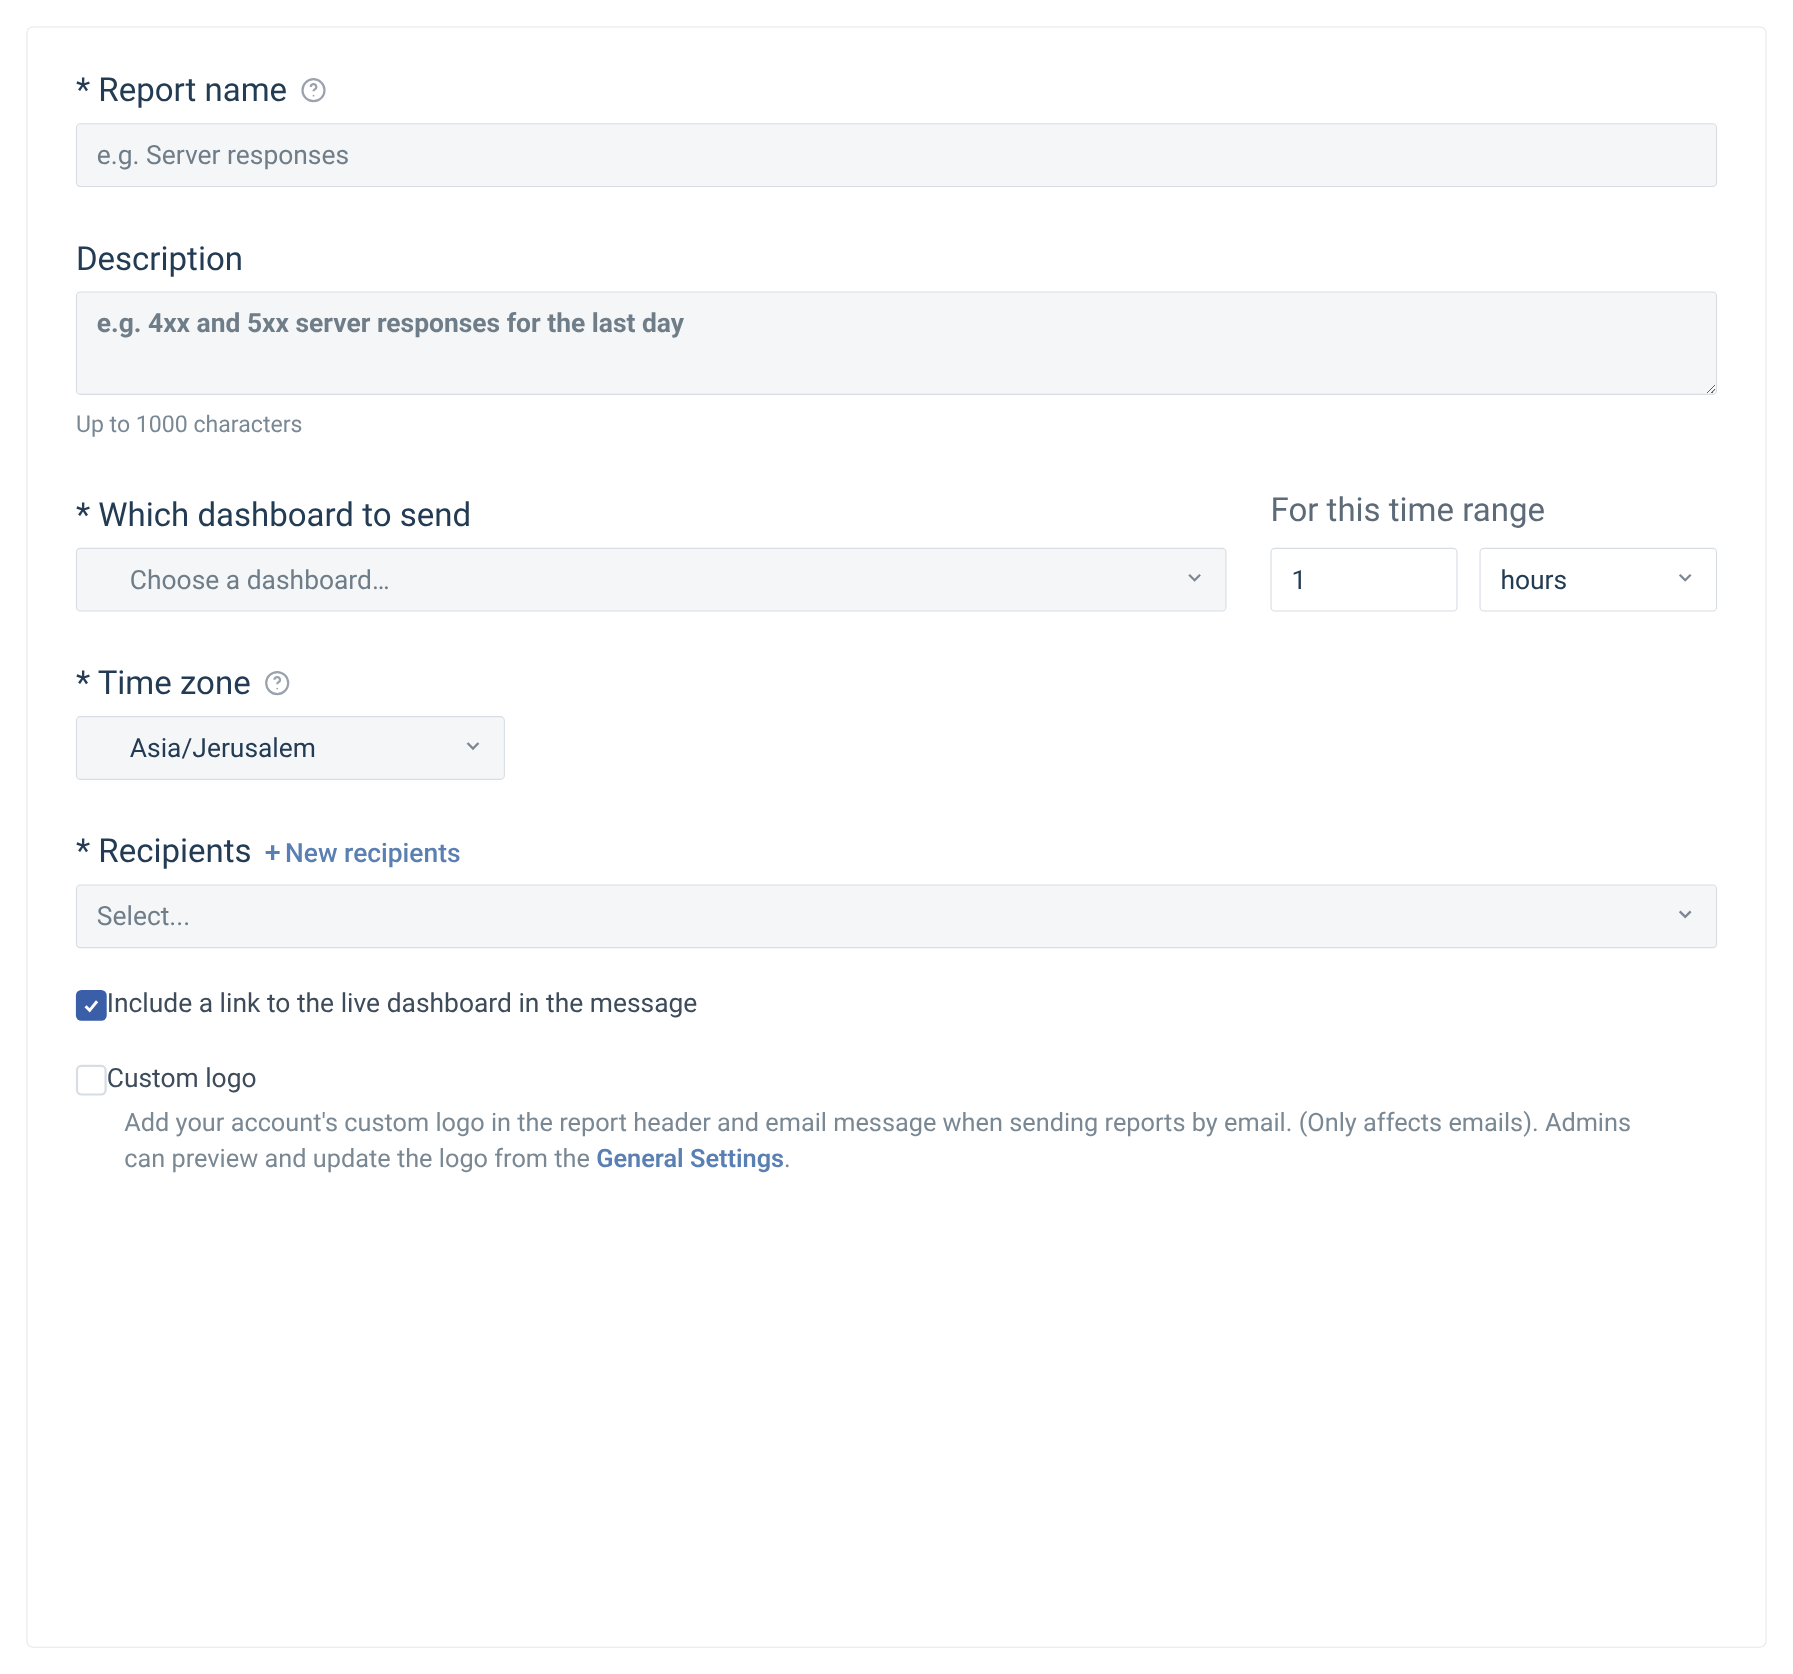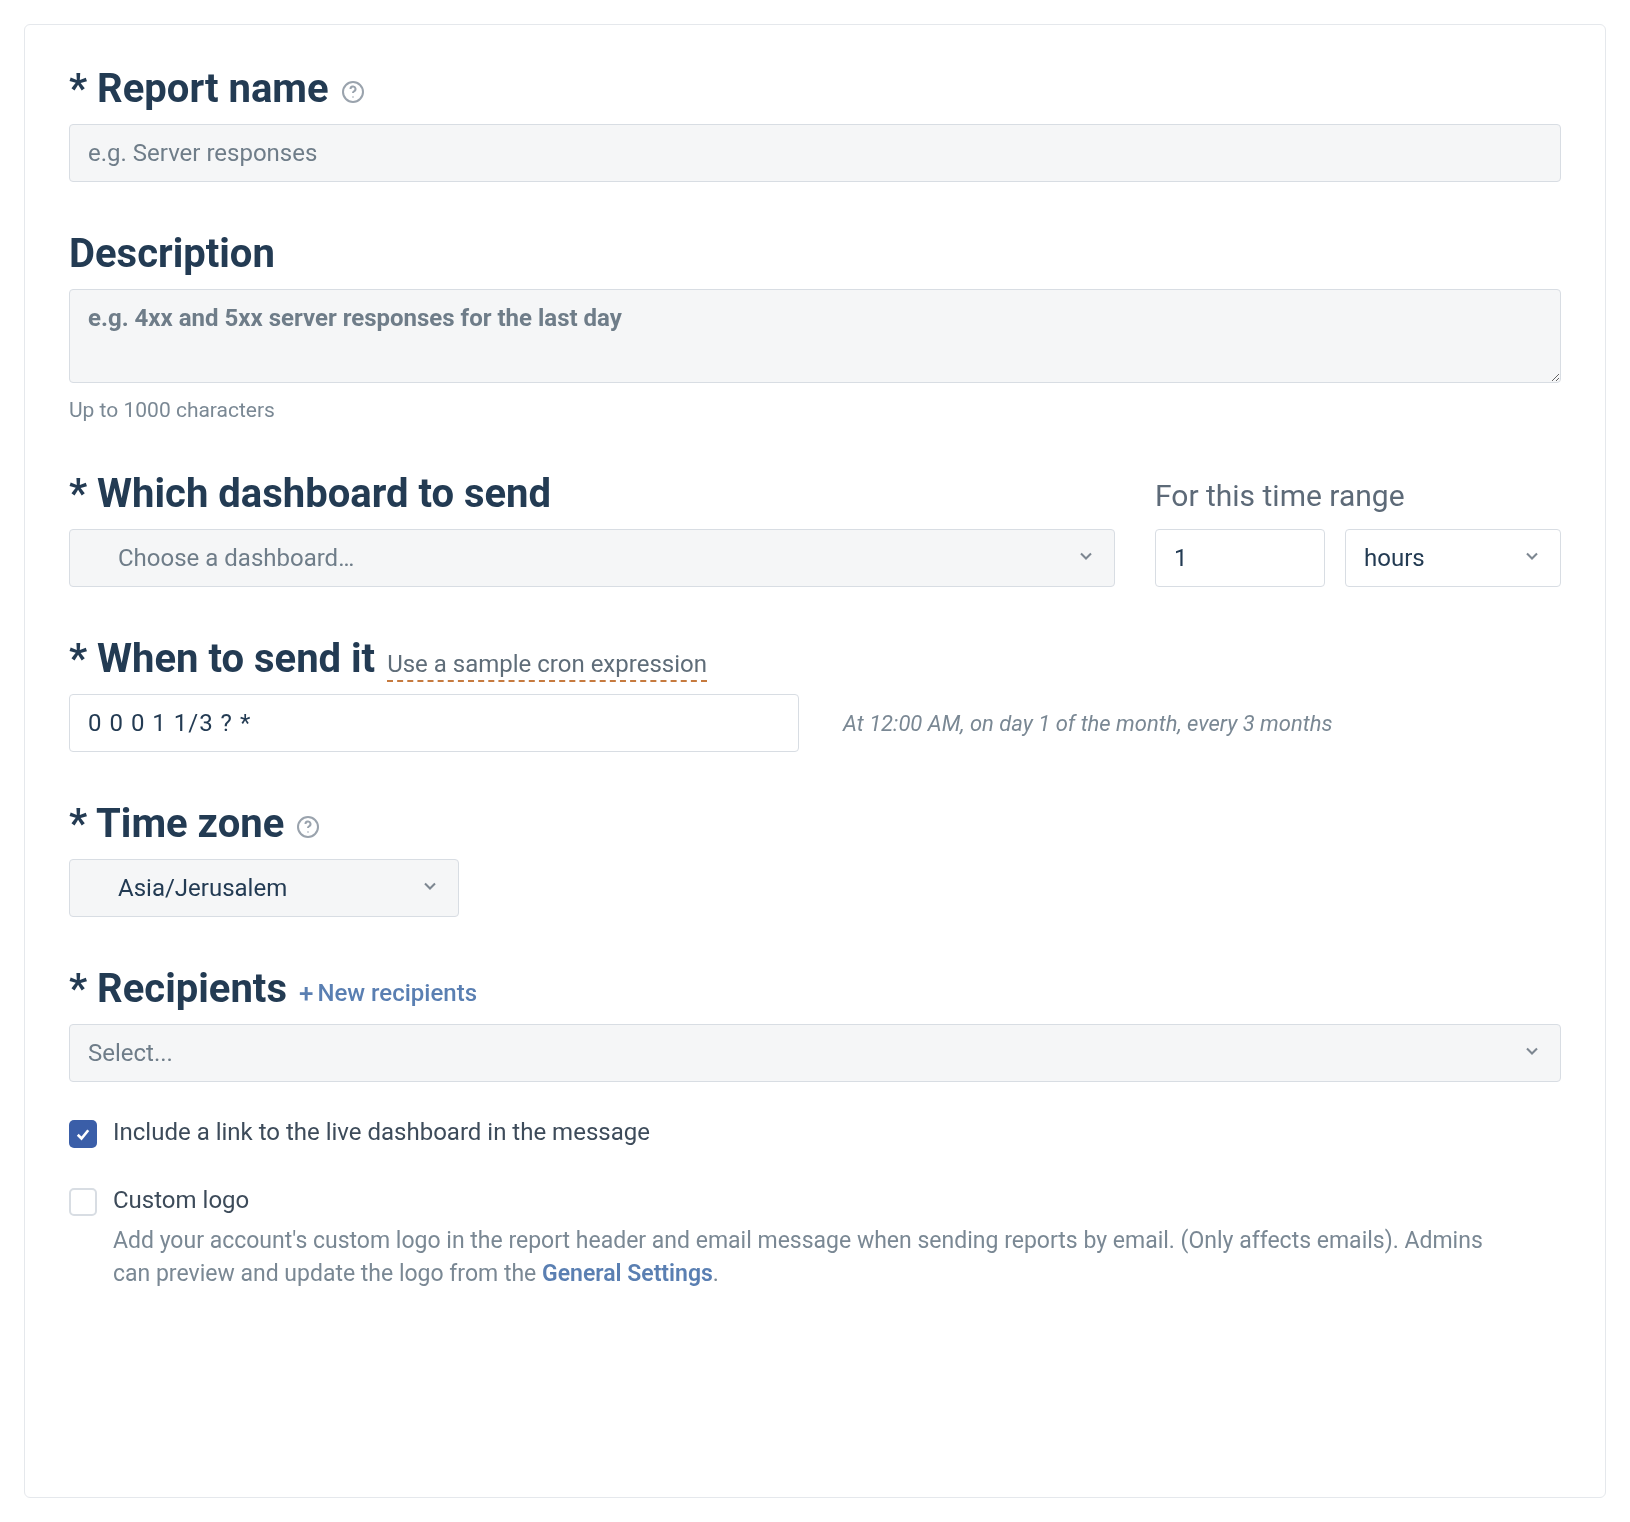--- a/index.html
+++ b/index.html
@@ -27,22 +27,22 @@
     border:1px solid var(--panel-border);
     border-radius:6px;
     padding:40px 44px 48px 44px;
     width:1582px;
     min-height:1474px;
     background:#fff;
   }
   .section{margin-bottom:48px;}
   .label-row{display:flex;align-items:baseline;gap:12px;margin-bottom:12px;flex-wrap:wrap;}
   .field-label{
-    font-weight:700;
-    font-size:40px;
+    font-weight:400;
+    font-size:30px;
     color:var(--text-dark);
   }
   .help-icon{
     display:inline-flex;
     align-items:center;
     justify-content:center;
     width:24px;height:24px;
     color:#9aa3ad;
     position:relative;
     top:2px;
@@ -105,21 +105,21 @@
     letter-spacing:1px;
   }
   .cron-desc{font-size:22px;font-style:italic;color:var(--text-muted);}
   
   .new-recip{
     display:inline-flex;align-items:center;gap:4px;
     color:var(--link);font-size:24px;cursor:pointer;font-weight:500;
   }
   .plus-ic{font-size:26px;line-height:1;}
   
-  .check-row{display:flex;align-items:flex-start;gap:16px;margin-top:10px;}
+  .check-row{display:flex;align-items:flex-start;margin-top:10px;}
   .checkbox{
     width:28px;height:28px;border-radius:5px;flex-shrink:0;
     display:flex;align-items:center;justify-content:center;
     cursor:pointer;margin-top:2px;
   }
   .checkbox.checked{background:var(--accent);}
   .checkbox.checked svg{width:18px;height:18px;color:#fff;}
   .checkbox.unchecked{background:#fff;border:2px solid var(--border);}
   .check-label{font-size:24px;color:#3d4b5a;}
   .logo-block{margin-top:38px;}
@@ -181,30 +181,20 @@
               <svg viewBox="0 0 24 24" fill="none" stroke="currentColor" stroke-width="2.5">
                   <polyline points="6 9 12 15 18 9"></polyline>
                 </svg>
             </span>
           </div>
         </div>
       </div>
     </div>
   </div>
 
-  <div class="section">
-    <div class="label-row">
-      <span class="field-label">* When to send it</span>
-      <span class="cron-link">Use a sample cron expression</span>
-    </div>
-    <div class="cron-row">
-      <input class="cron-input" type="text" value="0 0 0 1 1/3 ? *" style="">
-      <span class="cron-desc">At 12:00 AM, on day 1 of the month, every 3 months</span>
-    </div>
-  </div>
 
   <div class="section">
     <div class="label-row">
       <span class="field-label">* Time zone</span>
       <span class="help-icon">
         <svg viewBox="0 0 24 24" fill="none" stroke="currentColor" stroke-width="2">
             <circle cx="12" cy="12" r="10"></circle>
             <path d="M9.5 9a2.5 2.5 0 1 1 3.5 2.3c-.8.4-1 .9-1 1.7"></path>
             <circle cx="12" cy="17" r="0.8" fill="currentColor" stroke="none"></circle>
           </svg>

